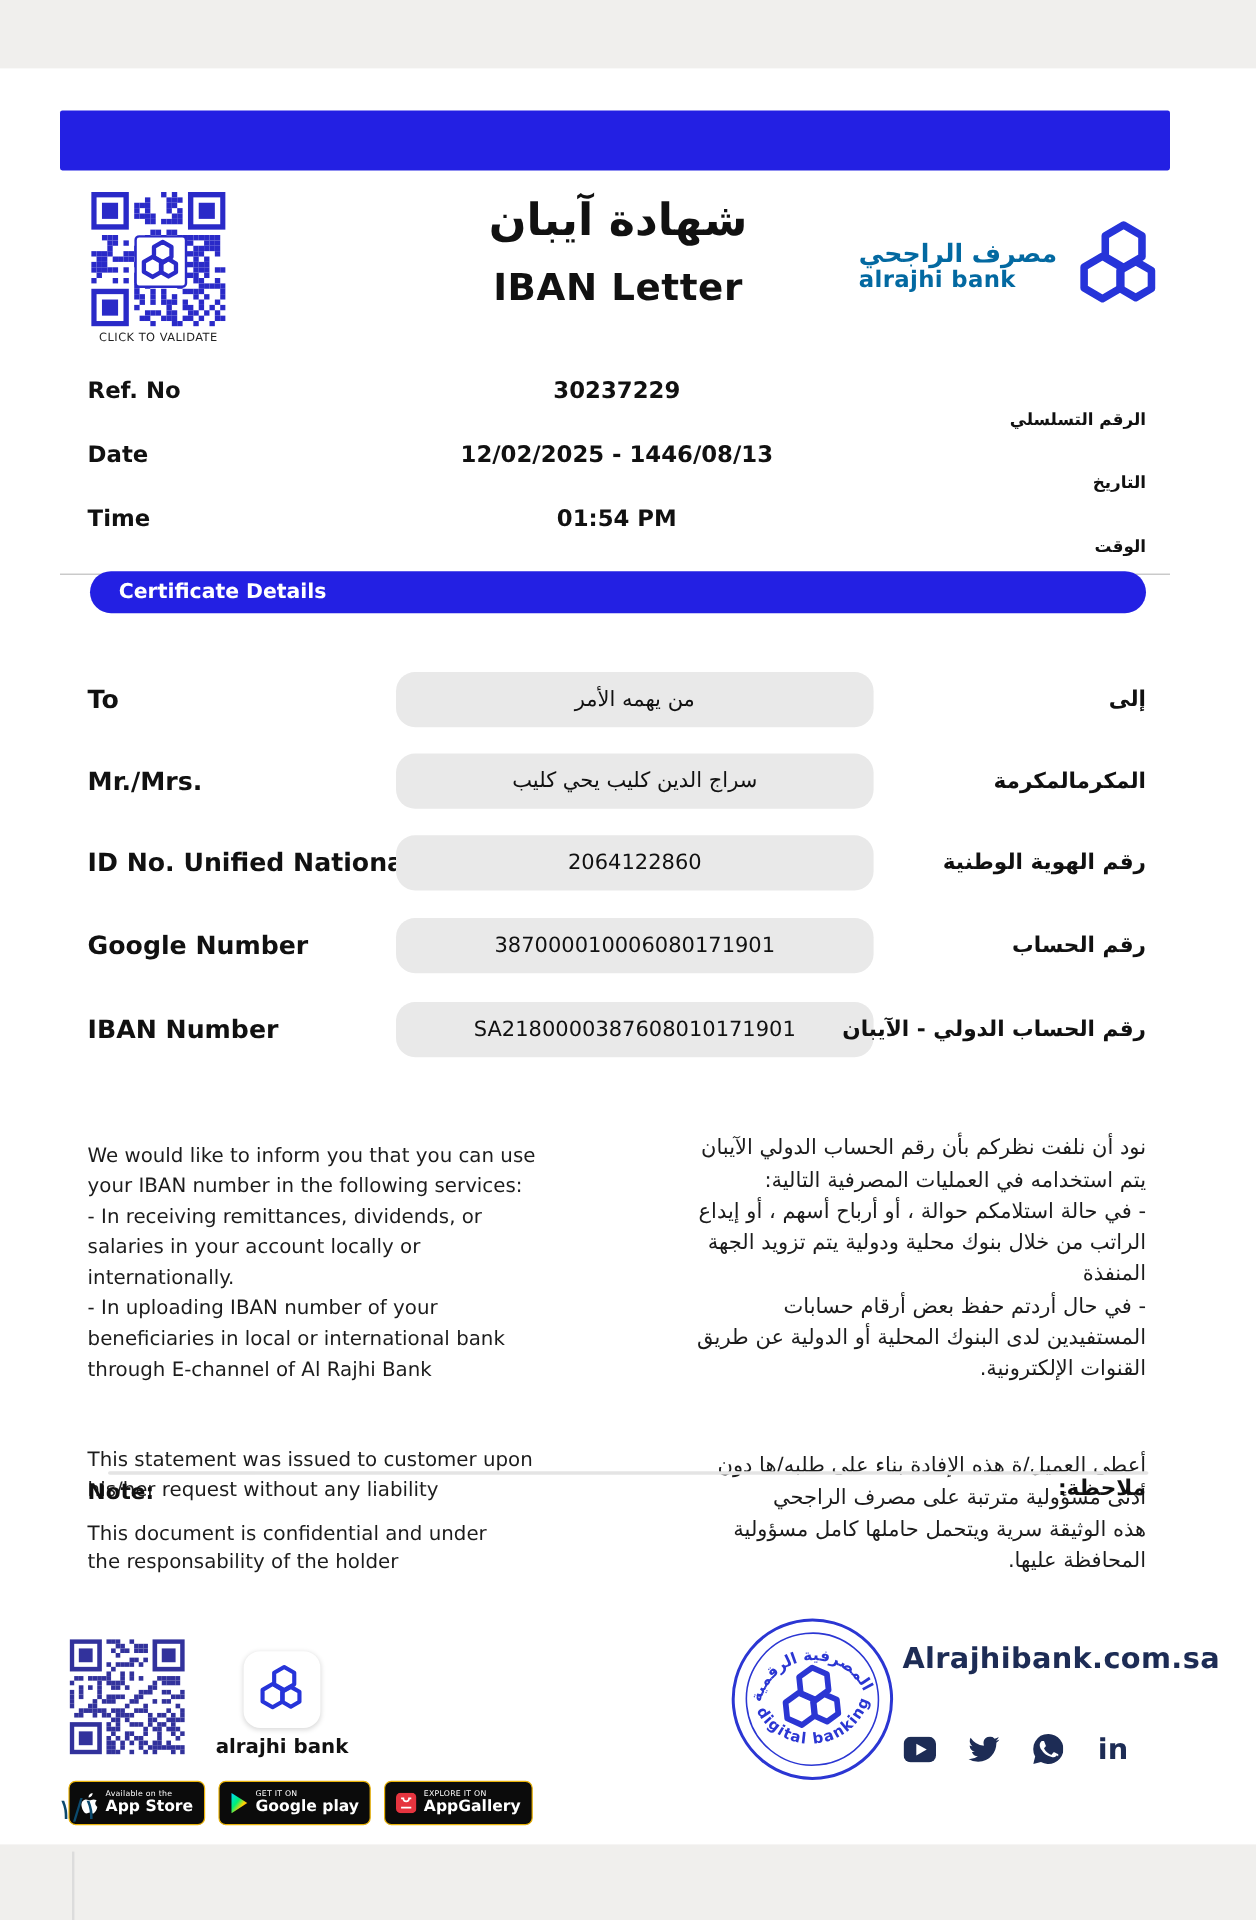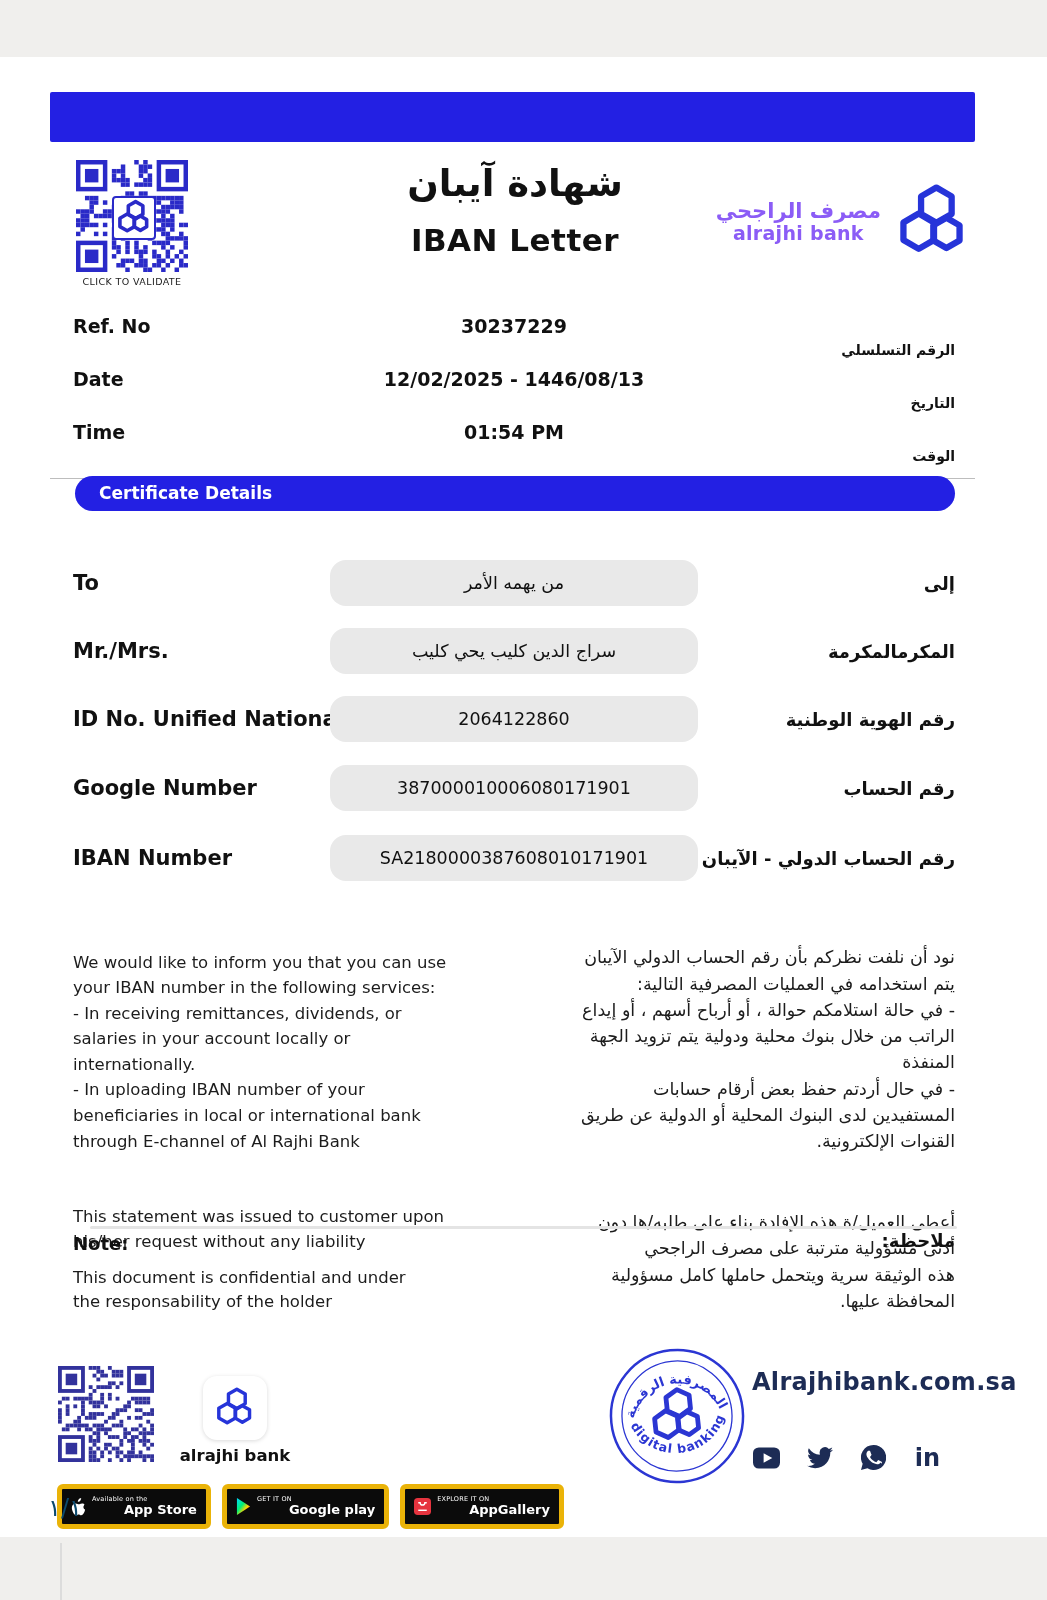--- a/index.html
+++ b/index.html
@@ -18,40 +18,40 @@
   .qr-wrap svg{display:block;width:112px;height:112px;}
   .qr-logo-box{position:absolute;left:36px;top:36px;width:40px;height:40px;background:#fff;
                border:2px solid #2a2ac8;border-radius:4px;display:flex;align-items:center;justify-content:center;}
   .qr-caption{margin-top:4px;font-size:9.5px;letter-spacing:.4px;color:#222;}
 
   .titles{position:absolute;left:300px;top:163px;width:430px;text-align:center;}
   .title-ar{font-size:37px;font-weight:700;direction:rtl;line-height:1.15;}
   .title-en{font-size:31px;font-weight:700;margin-top:16px;letter-spacing:.5px;}
 
   .brand{position:absolute;right:72px;top:180px;display:flex;align-items:center;gap:10px;}
-  .brand-text{text-align:center;color:#8b5cf6;line-height:1.15;}
+  .brand-text{text-align:left;color:#0369a1;line-height:1.15;}
   .brand-ar{font-size:21px;font-weight:700;direction:rtl;}
   .brand-en{font-size:19px;font-weight:700;letter-spacing:.3px;}
   .brand-emblem svg{display:block;}
 
   
   .meta-row{position:absolute;left:73px;right:92px;height:30px;}
   .meta-label{position:absolute;left:0;top:0;font-size:19px;font-weight:600;}
   .meta-value{position:absolute;left:0;right:0;top:0;text-align:center;font-size:19px;font-weight:600;}
   .meta-ar{position:absolute;right:0;top:16px;font-size:14px;font-weight:700;direction:rtl;margin-top:11px;}
 
   .hairline{position:absolute;left:50px;top:478px;width:925px;height:1px;background:#9a9a9a;opacity:.65;}
 
   .section-pill{position:absolute;left:75px;top:476px;width:880px;height:35px;background:#2320e3;
                 border-radius:18px;color:#fff;font-size:17px;font-weight:700;line-height:35px;padding-left:24px;box-sizing:border-box;}
 
   
   .field-row{position:absolute;left:73px;right:92px;height:46px;}
   .field-label{position:absolute;left:0;top:50%;transform:translateY(-50%);font-size:21px;font-weight:600;}
-  .field-pill{position:absolute;left:257px;width:368px;height:46px;top:0;background:#e9e9e9;border-radius:16px;
+  .field-pill{position:absolute;left:257px;width:398px;height:46px;top:0;background:#e9e9e9;border-radius:16px;
               display:flex;align-items:center;justify-content:center;font-size:17.5px;color:#111;}
   .field-ar{position:absolute;right:0;top:50%;transform:translateY(-50%);font-size:18px;font-weight:700;direction:rtl;}
 
   
   .info-en{position:absolute;left:73px;top:924px;width:385px;font-size:16.5px;line-height:1.55;color:#1c1c1c;white-space:pre-line;}
   .info-en .p2{margin-top:24px;}
   .info-ar{position:absolute;right:92px;top:918px;width:385px;font-size:17.5px;line-height:1.5;color:#1c1c1c;
            direction:rtl;text-align:right;white-space:pre-line;}
   .info-ar .p2{margin-top:28px;}
 
@@ -63,25 +63,25 @@
   .note-text-ar{position:absolute;right:92px;top:1262px;width:400px;font-size:17.5px;line-height:1.5;color:#1c1c1c;direction:rtl;text-align:right;}
 
   
   .qr2{position:absolute;left:58px;top:1366px;width:96px;height:96px;}
   .qr2 svg{display:block;width:96px;height:96px;}
   .app-icon{position:absolute;left:203px;top:1376px;width:64px;height:64px;background:#fff;border-radius:14px;
             box-shadow:0 1px 4px rgba(0,0,0,.15);display:flex;align-items:center;justify-content:center;}
   .app-name{position:absolute;left:175px;top:1446px;width:120px;text-align:center;font-size:16.5px;font-weight:700;color:#111;}
 
   .badges{position:absolute;left:57px;top:1484px;display:flex;gap:11px;}
-  .badge{height:35px;background:#0b0b0b;border:5px solid #eab308;border-radius:6px;display:flex;align-items:center;
+  .badge{height:35px;background:#0b0b0b;border:1px solid #eab308;border-radius:6px;display:flex;align-items:center;
          gap:6px;padding:0 9px;color:#fff;cursor:pointer;}
   .badge .btxt{display:flex;flex-direction:column;line-height:1.1;}
   .badge .btop{font-size:6.5px;letter-spacing:.2px;}
-  .badge .bbot{font-size:13px;font-weight:700;margin-left:32px;}
+  .badge .bbot{font-size:13px;font-weight:700;}
 
   .page-num{position:absolute;left:48px;top:1494px;font-size:24px;color:#0c4a6e;direction:rtl;}
 
   .seal{position:absolute;left:607px;top:1346px;width:140px;height:140px;transform:rotate(-6deg);}
   .site{position:absolute;left:752px;top:1368px;font-size:24px;font-weight:700;color:#1d2c55;letter-spacing:.3px;}
   .phone{position:absolute;left:750px;top:1398px;font-size:34px;font-weight:800;color:#1d2c55;letter-spacing:1px;}
   .socials{position:absolute;left:753px;top:1444px;width:188px;display:flex;justify-content:space-between;align-items:center;}
   .soc{width:27px;height:27px;display:flex;align-items:center;justify-content:center;cursor:pointer;}
   .soc-in{font-size:24px;font-weight:800;color:#1d2c55;font-family:"DejaVu Sans",sans-serif;}
 </style>

